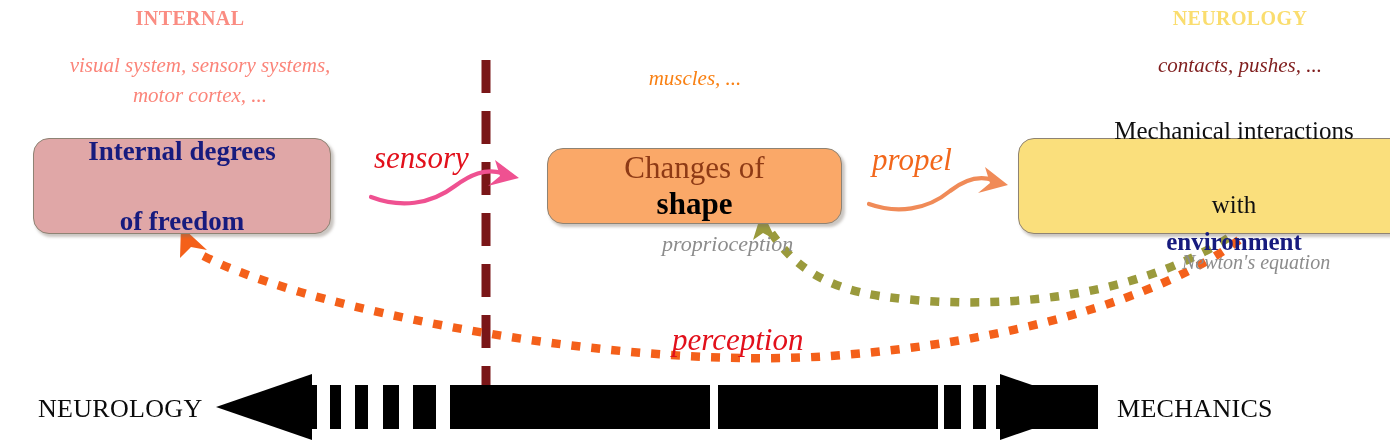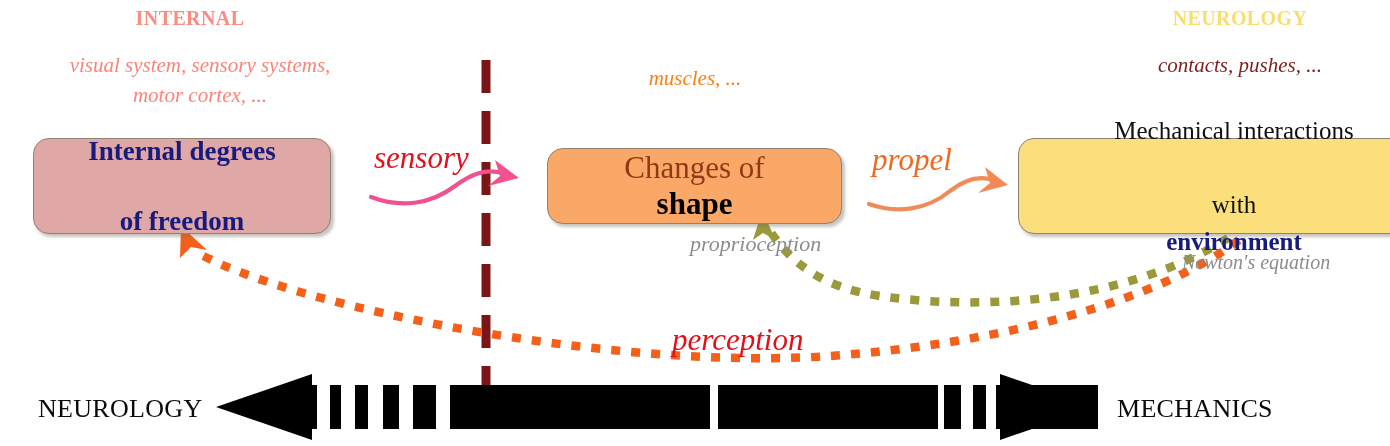--- a/index.html
+++ b/index.html
@@ -88,21 +88,21 @@
   #node-mech b { color: #171B7E; font-weight: bold; }
 
   
   .caption {
     position: absolute;
     font-style: italic;
     white-space: nowrap;
   }
   #cap-control    { left: 374px; top: 140px; font-size: 31px; color: #E2101B; }
   #cap-propel     { left: 872px; top: 142px; font-size: 31px; color: #F2671B; }
-  #cap-proprio    { left: 690px; top: 231px; font-size: 22px; color: #8C8C8C; }
+  #cap-proprio    { left: 662px; top: 231px; font-size: 22px; color: #8C8C8C; }
   #cap-newton     { left: 1182px; top: 251px; font-size: 20px; color: #8C8C8C; }
   #cap-perception { left: 672px; top: 322px; font-size: 31px; color: #E2101B; }
 
   
   .axis-label {
     position: absolute;
     font-size: 26px;
     letter-spacing: 0.3px;
     white-space: nowrap;
     color: #0b0b0b;

